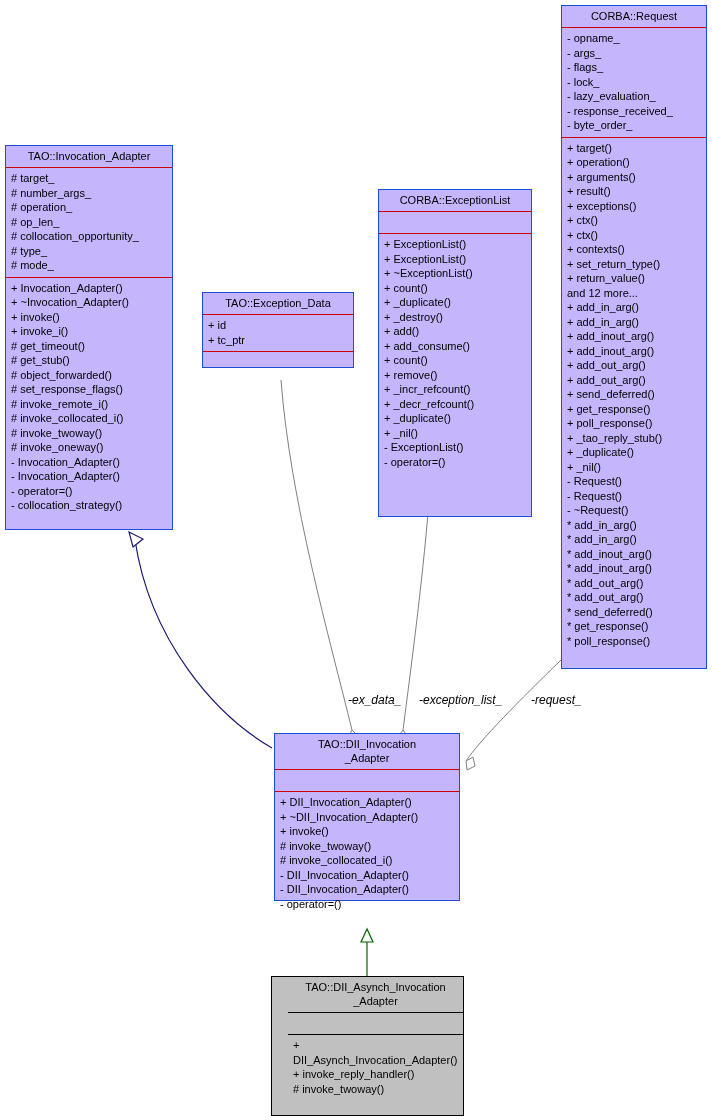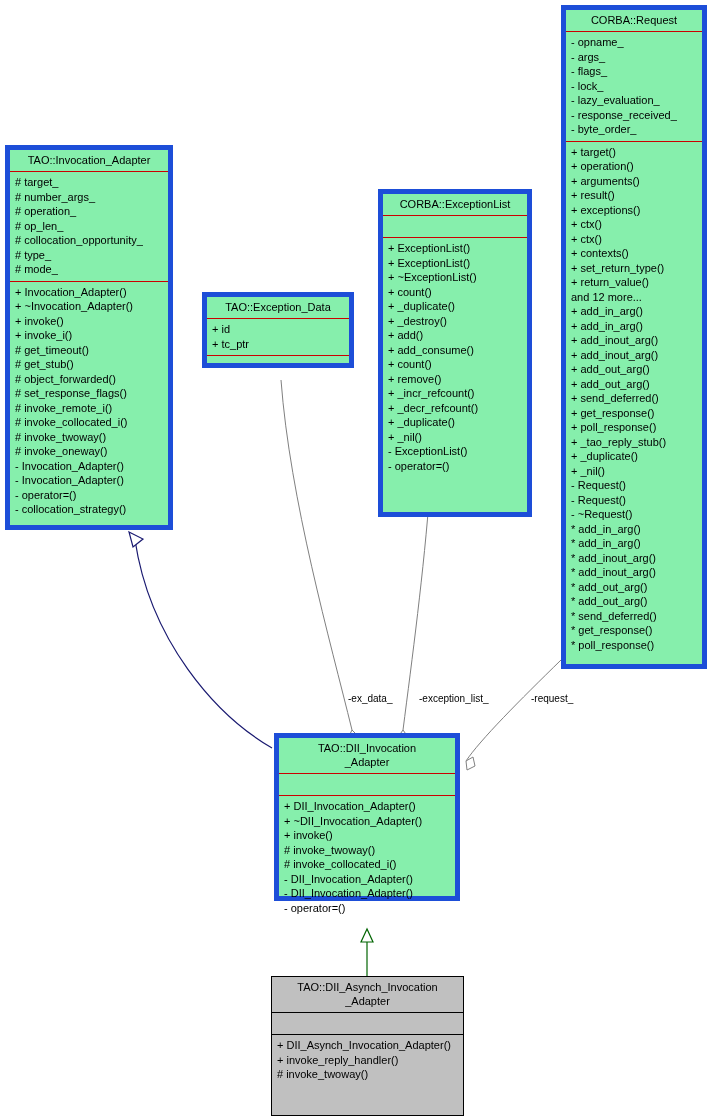--- a/index.html
+++ b/index.html
@@ -18,22 +18,22 @@
   }
   #diagram {
     position: absolute;
     left: 0; top: 0;
     width: 712px;
     height: 1120px;
   }
   .uml-box {
     position: absolute;
     box-sizing: border-box;
-    border: 5px solid #1d4ed8;
-    background: #86efac;
+    border: 1px solid #1d4ed8;
+    background: #c4b5fd;
   }
   .uml-box.derived {
     background: #c0c0c0;
     border: 1px solid #000000;
   }
   .uml-title {
     text-align: center;
     padding: 3px 4px 4px 4px;
     line-height: 14px;
     white-space: pre-line;
@@ -57,23 +57,24 @@
     min-height: 8px;
   }
   .row {
     white-space: pre;
   }
   .row.wrap {
     white-space: normal;
   }
   .edge-label {
     position: absolute;
-    font-size: 10px;
+    font-size: 12px;
     color: #000000;
     white-space: nowrap;
+    font-style: italic;
   }
   svg.links {
     position: absolute;
     left: 0; top: 0;
     width: 712px;
     height: 1120px;
     pointer-events: none;
   }
 </style>
 </head>
@@ -221,21 +222,21 @@
       <div class="row">+ ~DII_Invocation_Adapter()</div>
       <div class="row">+ invoke()</div>
       <div class="row"># invoke_twoway()</div>
       <div class="row"># invoke_collocated_i()</div>
       <div class="row">- DII_Invocation_Adapter()</div>
       <div class="row">- DII_Invocation_Adapter()</div>
       <div class="row">- operator=()</div>
     </div>
   </div>
 
-  <div class="uml-box derived" style="left:271px; top:976px; width:193px; height:140px;">
+  <div class="uml-box derived" style="left:271px; top:976px; width:193px; height:140px;padding-left:16px;">
     <div class="uml-title">TAO::DII_Asynch_Invocation
 _Adapter</div>
     <div class="uml-attrs" style="height:14px;"></div>
     <div class="uml-ops">
       <div class="row wrap">+ DII_Asynch_Invocation_Adapter()</div>
       <div class="row">+ invoke_reply_handler()</div>
       <div class="row"># invoke_twoway()</div>
     </div>
   </div>
 

